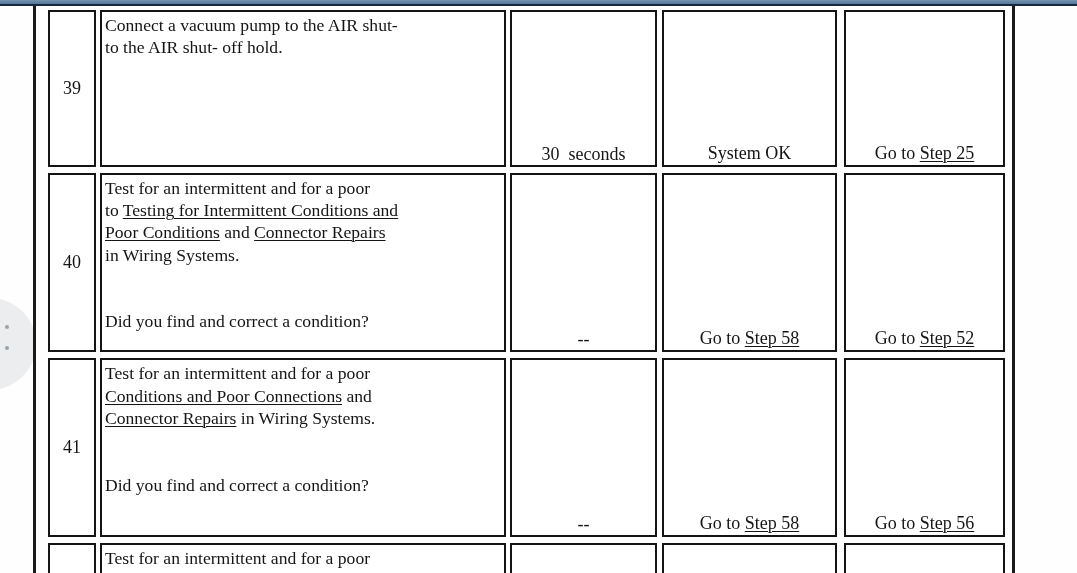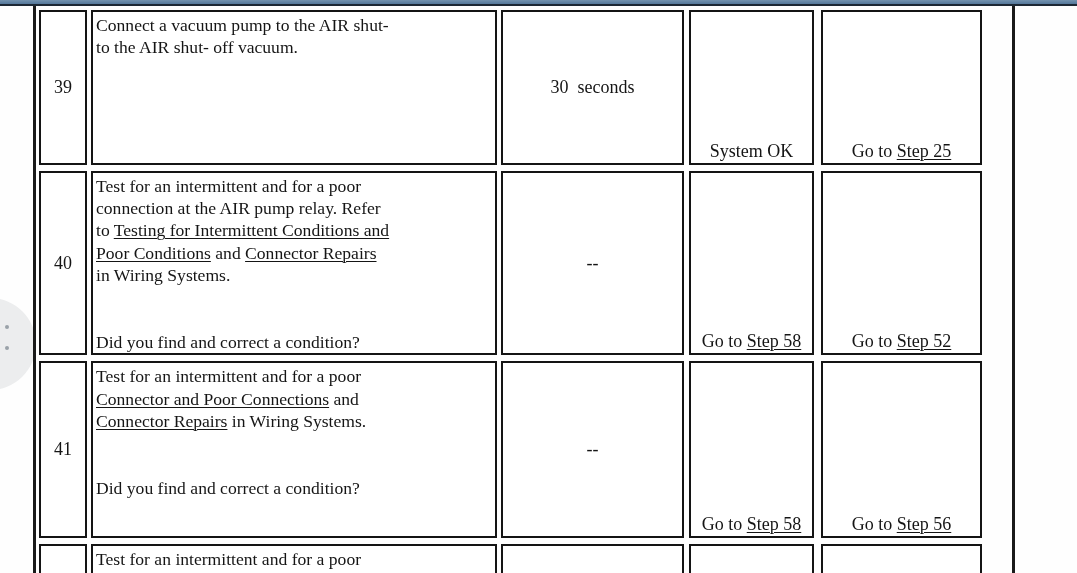--- a/index.html
+++ b/index.html
@@ -21,25 +21,25 @@
   }
   .side-handle .dot.d1{top:27px;}
   .side-handle .dot.d2{top:48px;}
   .doc-table{
     position:absolute;left:33px;top:6px;width:982px;height:620px;
     border-left:3px solid #1a1a1a;border-right:3px solid #1a1a1a;
     padding:4px 0 0 3px;box-sizing:border-box;
     display:flex;flex-direction:column;z-index:2;background:transparent;
   }
   .trow{display:flex;align-items:stretch;margin-bottom:6px;}
-  .cell{border:2px solid #141414;background:#fff;box-sizing:border-box;}
+  .cell{border:2px solid #141414;background:#fff;box-sizing:border-box;margin-left:9px;}
   .cell.step{width:48px;display:flex;align-items:center;justify-content:center;font-size:18px;}
   .cell.desc{width:406px;margin-left:4px;padding:2px 2px 0 3px;font-size:17.6px;line-height:22.3px;}
-  .cell.val{width:183px;margin-left:4px;display:flex;align-items:center;justify-content:center;font-size:18px;white-space:pre;}
-  .cell.yes{width:125px;margin-left:5px;}
+  .cell.val{width:147px;margin-left:4px;display:flex;align-items:flex-end;justify-content:center;font-size:18px;white-space:pre;}
+  .cell.yes{width:175px;margin-left:5px;}
   .cell.no{width:161px;margin-left:7px;}
   .cell.yes,.cell.no{display:flex;align-items:flex-end;justify-content:center;font-size:18px;padding-bottom:1px;white-space:pre;}
   .line{white-space:pre;min-height:22.3px;}
   .lnk{text-decoration:underline;text-underline-offset:2px;text-decoration-thickness:1px;}
 </style>
 </head>
 <body>
 
 <div class="page">
   <div class="topbar"></div>
@@ -49,53 +49,52 @@
     <span class="dot d2"></span>
   </div>
 
   <div class="doc-table" id="table-root">
       <div class="trow" style="height: 163px;">
         <div class="cell step">
           <span>39</span>
         </div>
         <div class="cell desc">
           <div class="line"><span>Connect a vacuum pump to the AIR shut-</span></div>
-          <div class="line"><span>to the AIR shut- off vacuum.</span></div>
+          <div class="line"><span>to the AIR shut- off hold.</span></div>
           <div class="line"></div>
           <div class="line"></div>
         </div>
         <div class="cell val"><span>30  seconds</span></div>
         <div class="cell yes"><span>System OK</span></div>
         <div class="cell no"><span>Go to </span><span class="lnk">Step 25</span></div>
       </div>
       <div class="trow" style="height: 187px;">
         <div class="cell step">
           <span>40</span>
         </div>
         <div class="cell desc">
           <div class="line"><span>Test for an intermittent and for a poor</span></div>
-          <div class="line"><span>connection at the AIR pump relay. Refer</span></div>
           <div class="line"><span>to </span><span class="lnk">Testing for Intermittent Conditions and</span></div>
           <div class="line"><span class="lnk">Poor Conditions</span><span> and </span><span class="lnk">Connector Repairs</span></div>
           <div class="line"><span>in Wiring Systems.</span></div>
           <div class="line"></div>
           <div class="line"></div>
           <div class="line"><span>Did you find and correct a condition?</span></div>
         </div>
         <div class="cell val"><span>--</span></div>
         <div class="cell yes"><span>Go to </span><span class="lnk">Step 58</span></div>
         <div class="cell no"><span>Go to </span><span class="lnk">Step 52</span></div>
       </div>
       <div class="trow" style="height: 186px;">
         <div class="cell step">
           <span>41</span>
         </div>
         <div class="cell desc">
           <div class="line"><span>Test for an intermittent and for a poor</span></div>
-          <div class="line"><span class="lnk">Connector and Poor Connections</span><span> and</span></div>
+          <div class="line"><span class="lnk">Conditions and Poor Connections</span><span> and</span></div>
           <div class="line"><span class="lnk">Connector Repairs</span><span> in Wiring Systems.</span></div>
           <div class="line"></div>
           <div class="line"></div>
           <div class="line"><span>Did you find and correct a condition?</span></div>
         </div>
         <div class="cell val"><span>--</span></div>
         <div class="cell yes"><span>Go to </span><span class="lnk">Step 58</span></div>
         <div class="cell no"><span>Go to </span><span class="lnk">Step 56</span></div>
       </div>
       <div class="trow" style="height: 80px;">

